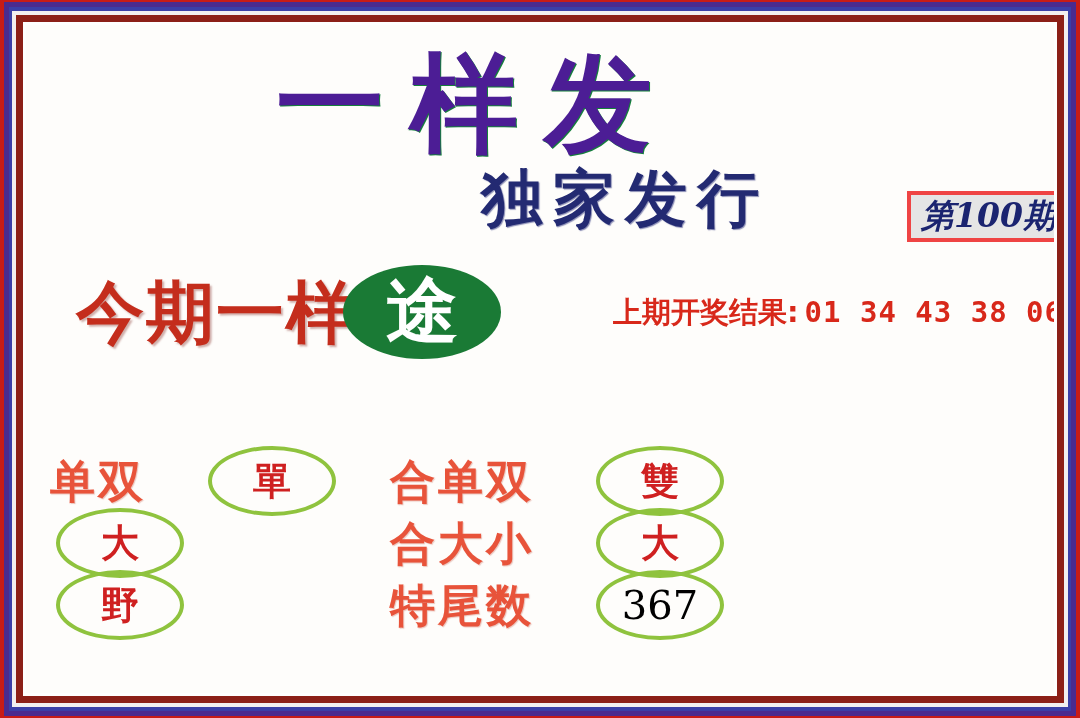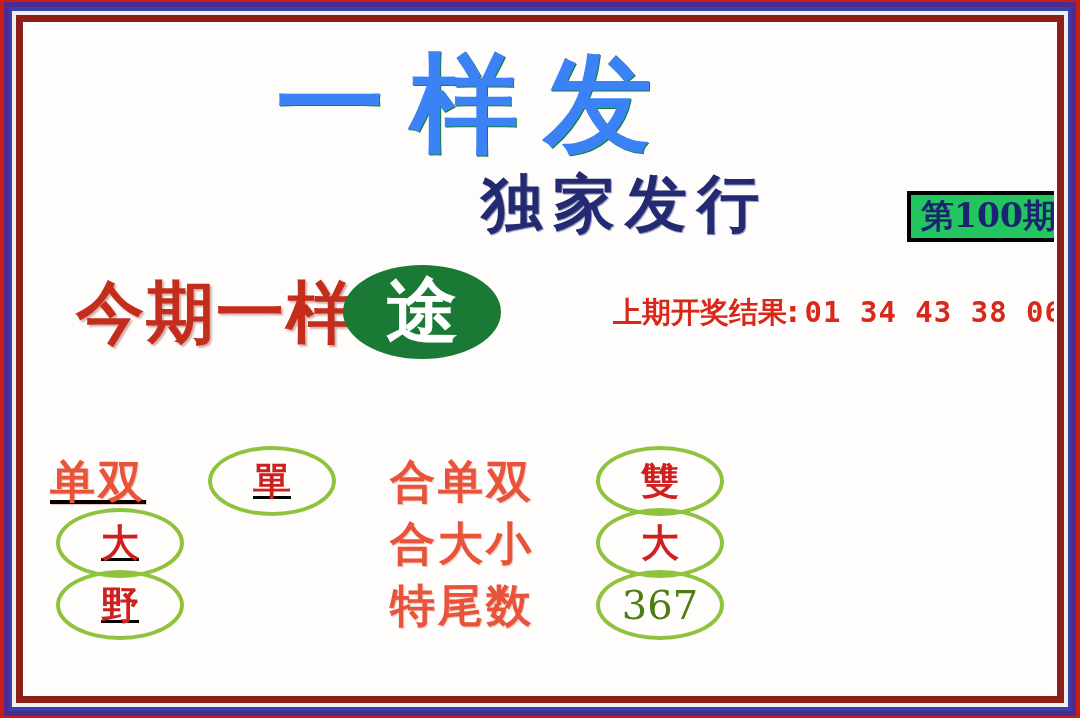--- a/index.html
+++ b/index.html
@@ -61,60 +61,61 @@
     overflow: hidden;
   }
 
   
   .main-title {
     position: absolute;
     left: 250px;
     top: 22px;
     width: 600px;
     text-align: left;
-    color: #3b82f6;
+    color: #4c1d95;
     font-family: "DejaVu Sans", "Liberation Sans", sans-serif;
     font-weight: bold;
     font-size: 108px;
     line-height: 1.05;
     letter-spacing: 26px;
     white-space: nowrap;
     text-shadow: 1px 1px 0 #15803c;
   }
 
   
   .sub-title {
     position: absolute;
     left: 455px;
     top: 148px;
     color: #232a72;
-    font-family: Liberation Serif, serif;
+    font-family: Liberation Mono, monospace;
     font-weight: bold;
     font-size: 62px;
     line-height: 1;
     letter-spacing: 10px;
     white-space: nowrap;
     text-shadow: 1px 1px 1px rgba(40,46,120,0.55);
   }
 
   
   .issue-badge {
     position: absolute;
     left: 881px;
     top: 166px;
     padding: 4px 10px 6px 10px;
-    border: 4px solid #000000;
-    background: #22c55e;
+    border: 4px solid #ef4444;
+    background: #e5e5e5;
     color: #1b2470;
     font-family: "DejaVu Serif", "Liberation Serif", serif;
     font-weight: bold;
     font-size: 33px;
     line-height: 1;
     white-space: nowrap;
     letter-spacing: 0px;
+    font-style: italic;
   }
 
   
   .tagline {
     position: absolute;
     left: 50px;
     top: 253px;
     color: #c42d1c;
     font-family: "DejaVu Serif", "Liberation Serif", serif;
     font-weight: bold;
@@ -171,21 +172,21 @@
     position: absolute;
     left: 0;
     top: 425px;
     width: 1028px;
     display: flex;
     flex-direction: row;
   }
   .grid-col {
     position: relative;
   }
-  .grid-col.c1 { width: 330px; padding-left: 24px; text-decoration: underline; }
+  .grid-col.c1 { width: 330px; padding-left: 24px; }
   .grid-col.c2 { width: 350px; padding-left: 10px; }
   .grid-col.c3 { width: 348px; padding-left: 0px; }
 
   .grid-row {
     height: 62px;
     display: flex;
     flex-direction: row;
     align-items: center;
     white-space: nowrap;
   }
@@ -211,21 +212,21 @@
     background: transparent;
   }
   .value-text {
     color: #cf2020;
     font-family: "DejaVu Serif", "Liberation Serif", serif;
     font-weight: bold;
     font-size: 38px;
     line-height: 1;
   }
   .value-text.numeric {
-    color: #4d7c0f;
+    color: #000000;
     font-weight: normal;
     font-size: 40px;
   }
   .value-text.small-num {
     color: #b5383a;
     font-weight: normal;
     font-size: 38px;
   }
 
   

